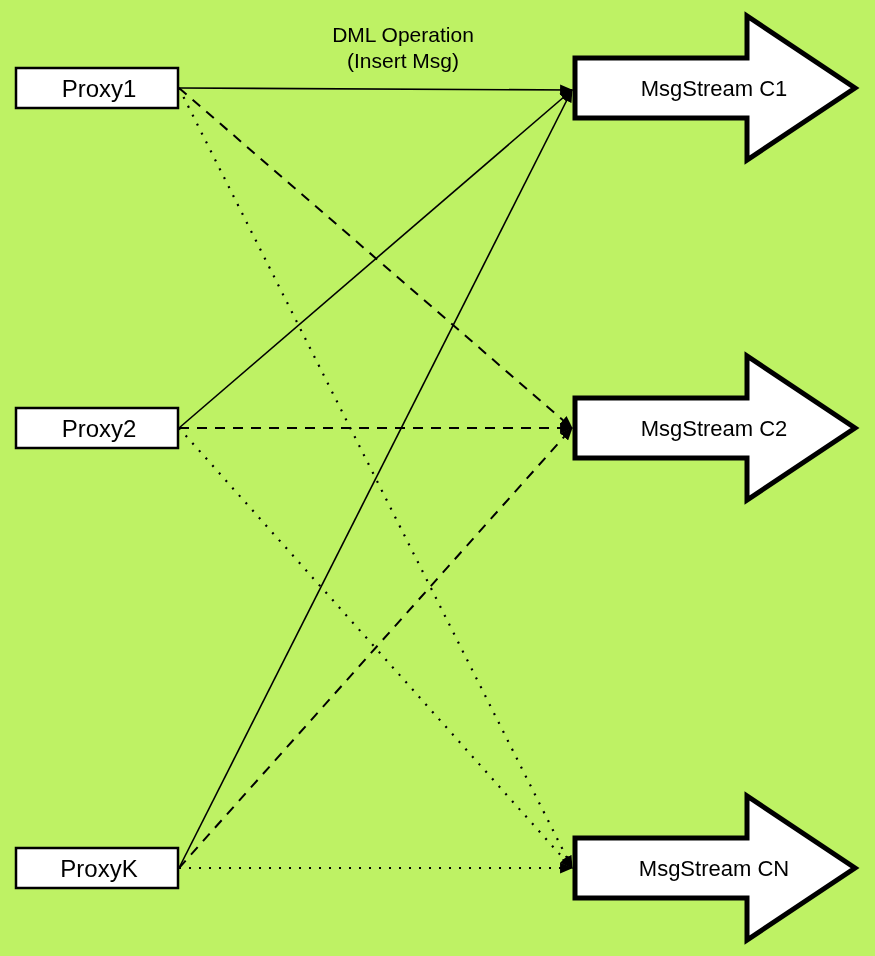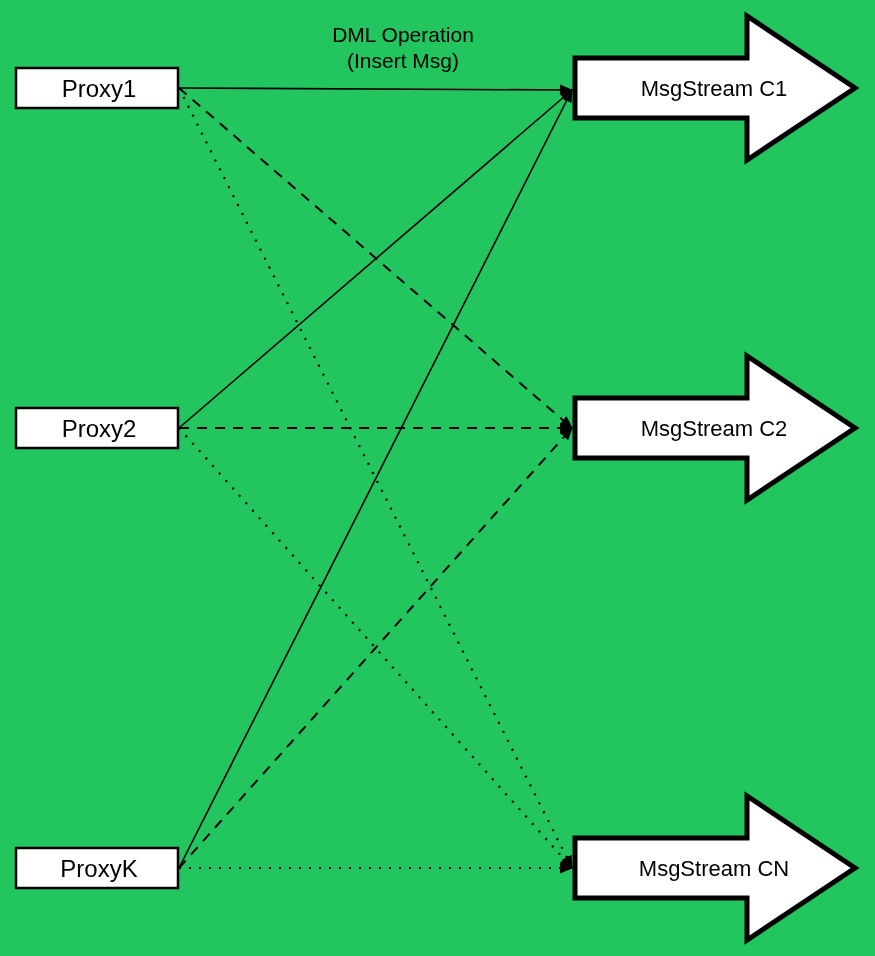--- a/index.html
+++ b/index.html
@@ -4,21 +4,21 @@
 <style>
   html, body {
     margin: 0;
     padding: 0;
     background: #ffffff;
   }
   .canvas {
     position: relative;
     width: 875px;
     height: 956px;
-    background: #22c55e;
+    background: #bef264;
     overflow: hidden;
   }
   svg text {
     font-family: "Liberation Sans", sans-serif;
     fill: #000000;
   }
   .proxy-label  { font-size: 24px; }
   .stream-label { font-size: 22px; }
   .edge-label   { font-size: 21px; }
   .node-rect {

